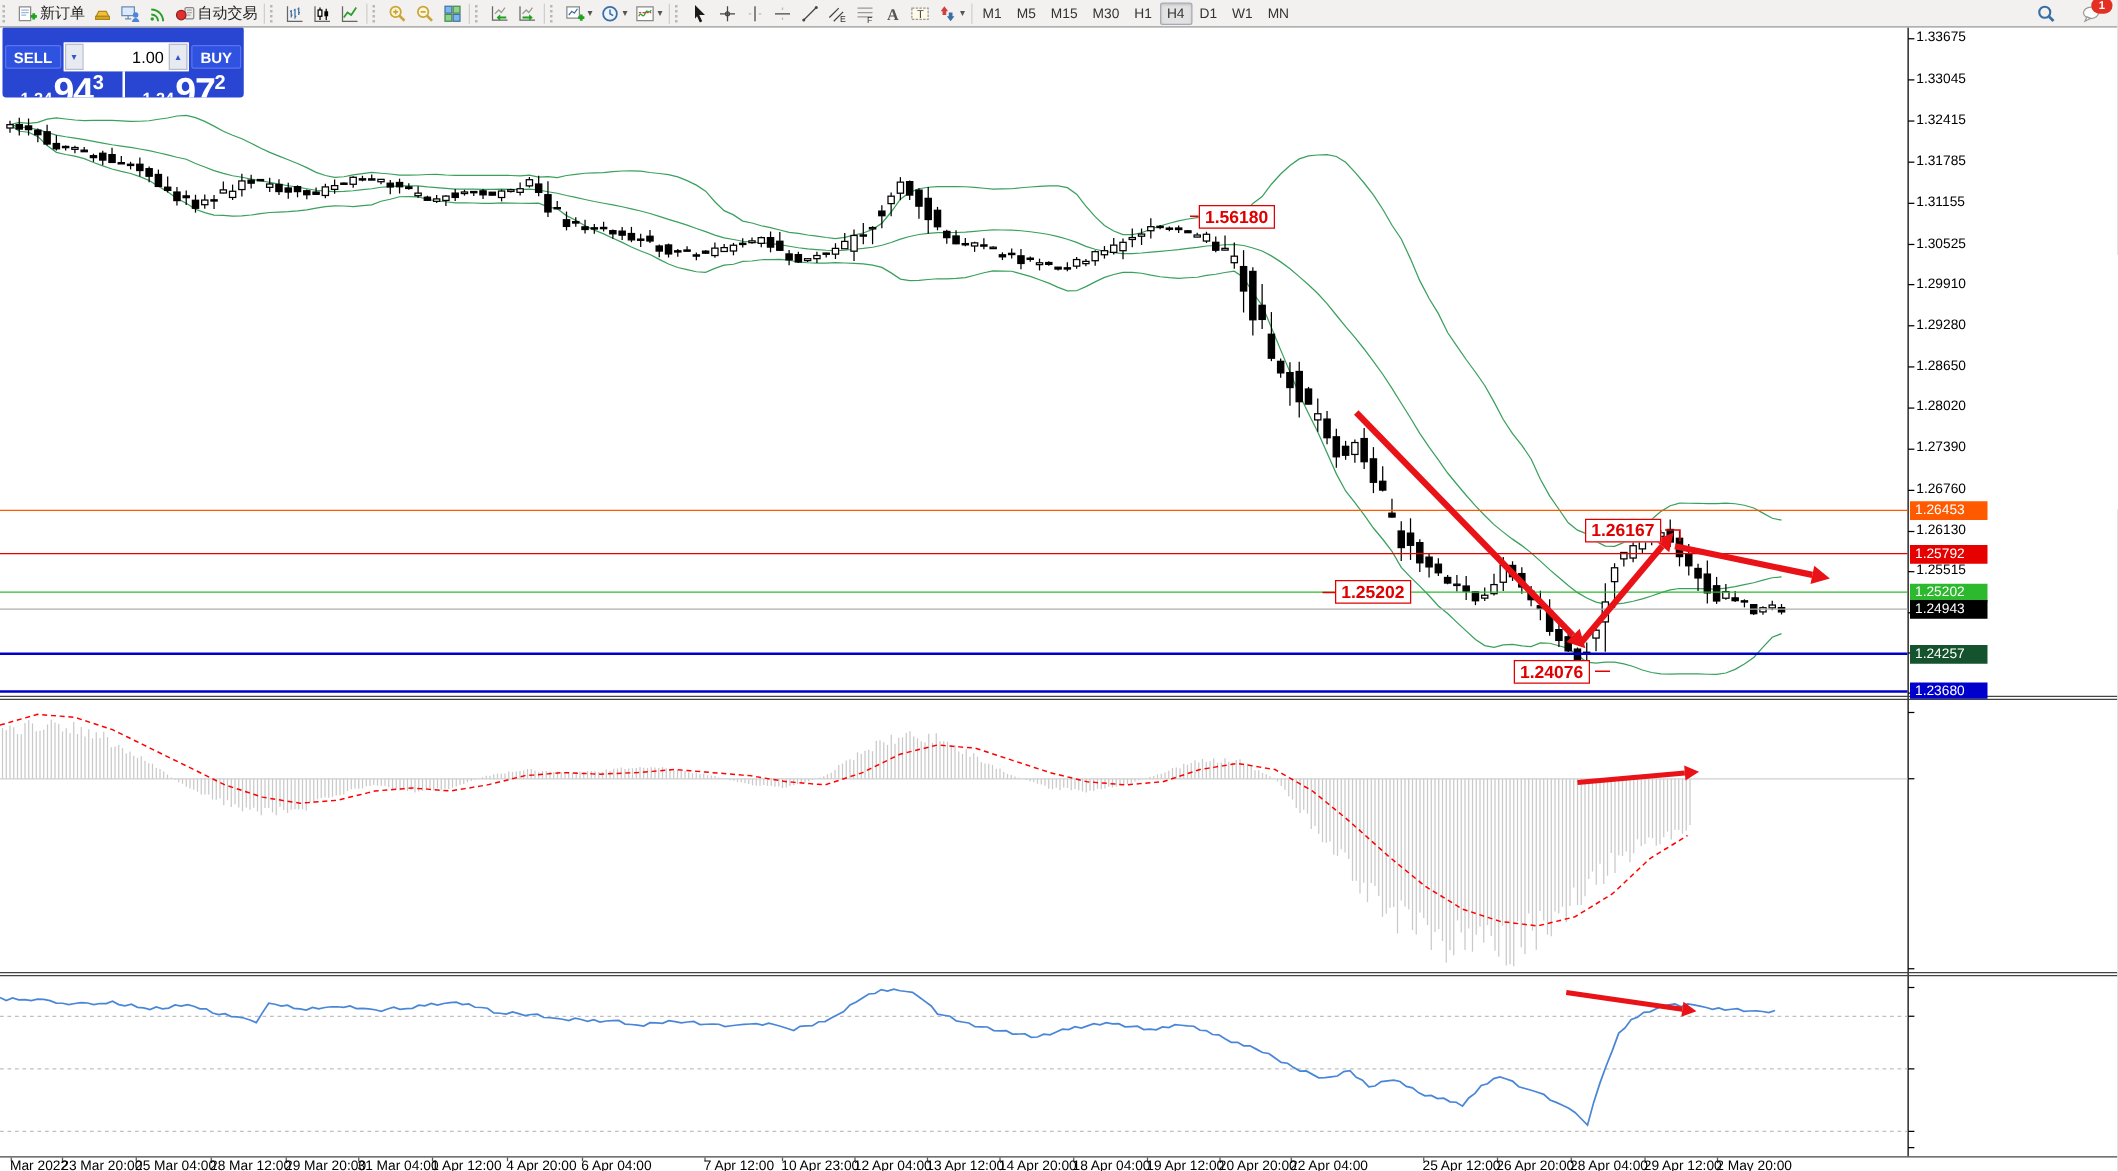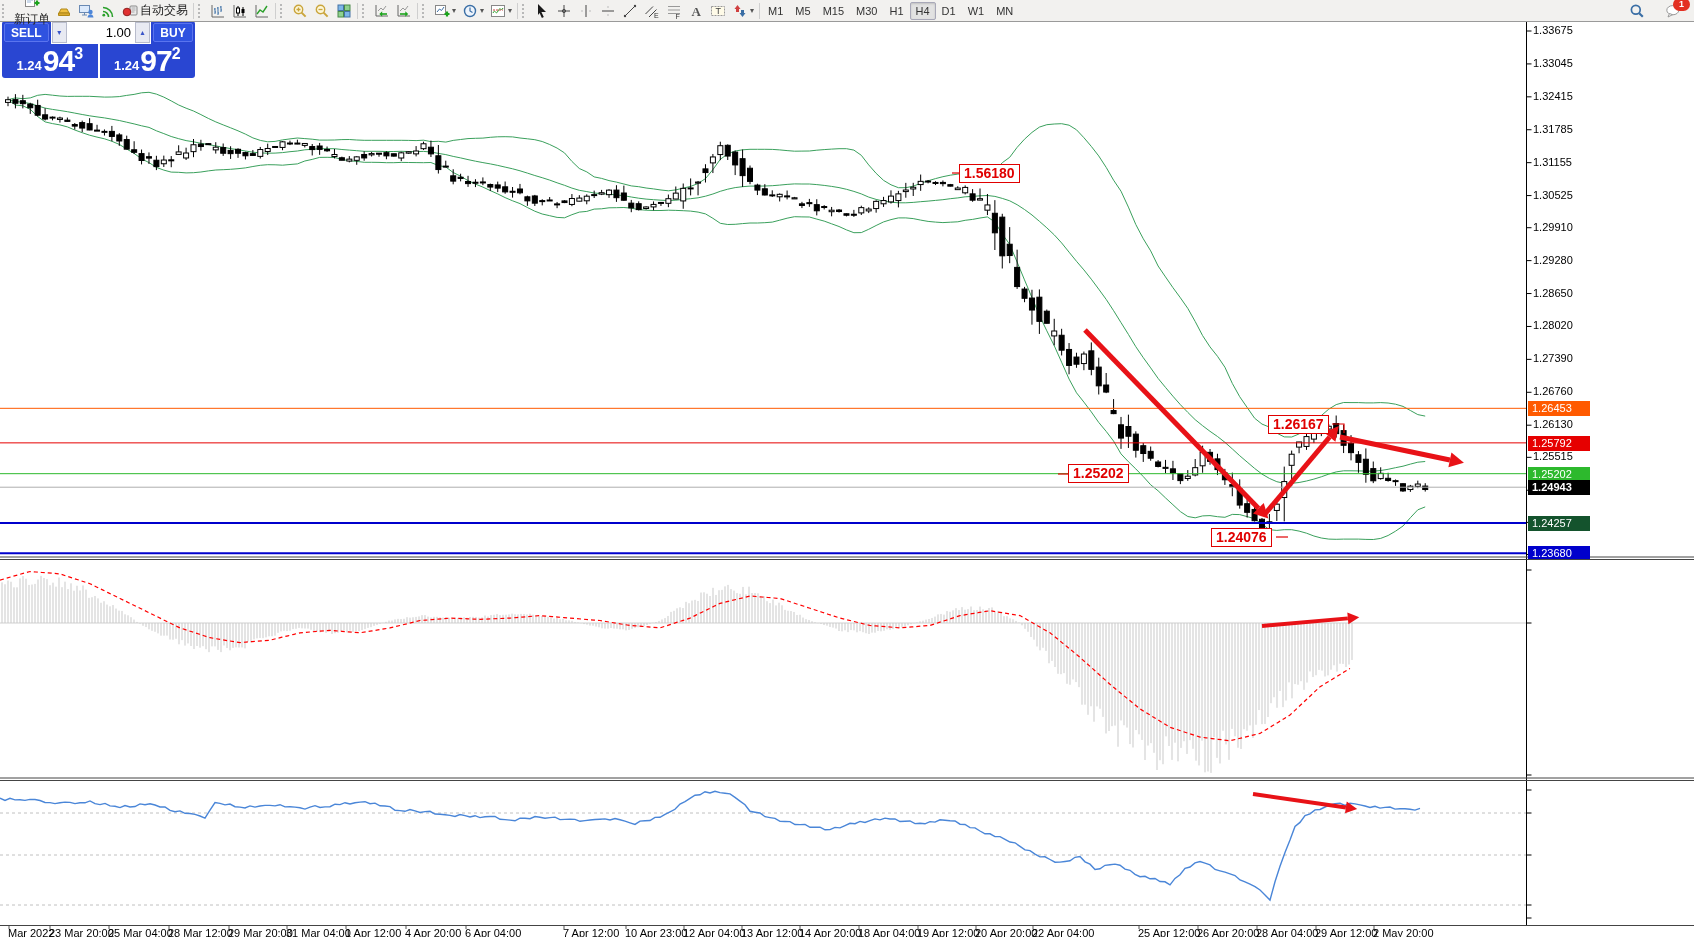--- a/index.html
+++ b/index.html
@@ -30,21 +30,21 @@
   .pane-tick{position:absolute;left:1533px;font-size:11px;color:#000;white-space:nowrap;}
   .price-tag{position:absolute;left:1528px;width:58px;height:15px;line-height:15px;color:#fff;
              font-size:11px;padding-left:4px;}
   .anno{position:absolute;border:1px solid #e00000;background:#fff;color:#e00000;font-size:14px;
         font-weight:700;line-height:17px;padding:0 4px;white-space:nowrap;}
   .pane-label{position:absolute;left:0;top:3px;font-size:11px;color:#000;white-space:pre;}
   .time-label{position:absolute;top:1px;font-size:11px;color:#000;white-space:nowrap;}
   
   #ocp{position:absolute;left:2px;top:21px;width:193px;height:57px;background:#2946d2;
        border-radius:3px;overflow:hidden;}
-  .ocp-top{display:flex;align-items:center;height:21px;margin-top:1px;}
+  .ocp-top{display:flex;align-items:center;height:21px;margin-top:14px;}
   .ocp-btn{flex:0 0 40px;height:19px;margin:0 2px;background:#2f52e0;border:1px solid #5a74ee;
            border-radius:2px;color:#fff;font-size:12px;font-weight:700;font-family:inherit;
            display:flex;align-items:center;justify-content:center;cursor:pointer;}
   .vol{flex:1;display:flex;align-items:stretch;height:21px;background:#fff;border:1px solid #fff;}
   .spin{width:15px;background:#e8eaf2;border:1px solid #b8bccc;color:#3a55c8;font-size:8px;
         display:flex;align-items:center;justify-content:center;padding:0;cursor:pointer;}
   .vol-input{flex:1;width:50px;border:none;outline:none;text-align:right;font-size:13px;
              font-family:inherit;padding:0 4px;}
   .ocp-bottom{display:flex;height:34px;margin-top:1px;}
   .px{flex:1;display:flex;align-items:flex-end;justify-content:center;color:#fff;
@@ -53,21 +53,21 @@
   .px-small{font-size:13px;font-weight:700;line-height:20px;margin-right:1px;}
   .px-big{font-size:30px;font-weight:700;line-height:30px;letter-spacing:-1px;}
   .px-sup{font-size:16px;font-weight:700;line-height:16px;align-self:flex-start;margin-top:2px;}
 </style>
 </head>
 <body>
 
 <div id="app">
   <div id="toolbar">
       <span class="tb-grip"></span>
-      <button class="tb-btn" style="background: transparent; font: inherit; flex-direction: column;">
+      <button class="tb-btn" style="background: transparent; font: inherit;">
         <span>
           <svg width="16" height="16" viewBox="0 0 16 16">
             <rect x="1.5" y="2.5" width="9" height="11" fill="#fff" stroke="#8a8a8a"></rect>
             <path d="M3 5h6M3 7h6M3 9h4" stroke="#9ab6d8"></path>
             <path d="M10.5 10h5M13 7.5v5" stroke="#1ca41c" stroke-width="2.2"></path>
           </svg>
         </span>
         <span class="tb-label">新订单</span>
       </button>
       <button class="tb-btn" style="background: transparent; font: inherit;">
@@ -1304,21 +1304,21 @@
         <div class="tick-label" style="top: 418.201px;">1.26130</div>
         <div class="tick-label" style="top: 450.332px;">1.25515</div>
         <div class="tick-label" style="top: 483.248px;">1.24885</div>
         <div class="tick-label" style="top: 515.379px;">1.24270</div>
         <div class="tick-label" style="top: 547.511px;">1.23655</div>
       </div>
     <div id="price-tags">
         <div class="price-tag" style="top: 401.325px; background: rgb(255, 90, 0);">1.26453</div>
         <div class="price-tag" style="top: 435.86px; background: rgb(230, 0, 0);">1.25792</div>
         <div class="price-tag" style="top: 466.685px; background: rgb(45, 185, 45);">1.25202</div>
-        <div class="price-tag" style="top: 480.217px; background: rgb(0, 0, 0); font-weight: bold;">1.24943</div>
+        <div class="price-tag" style="top: 480.217px; background: rgb(0, 0, 0);">1.24943</div>
         <div class="price-tag" style="top: 516.059px; background: #14532d;">1.24257</div>
         <div class="price-tag" style="top: 546.205px; background: rgb(0, 0, 204);">1.23680</div>
       </div>
     <div id="annotations">
         <div class="anno" style="left: 959px; top: 164px;">1.56180</div>
         <div class="anno" style="left: 1268px; top: 415px;">1.26167</div>
         <div class="anno" style="left: 1068px; top: 464px;">1.25202</div>
         <div class="anno" style="left: 1211px; top: 528px;">1.24076</div>
       </div>
   </div>

